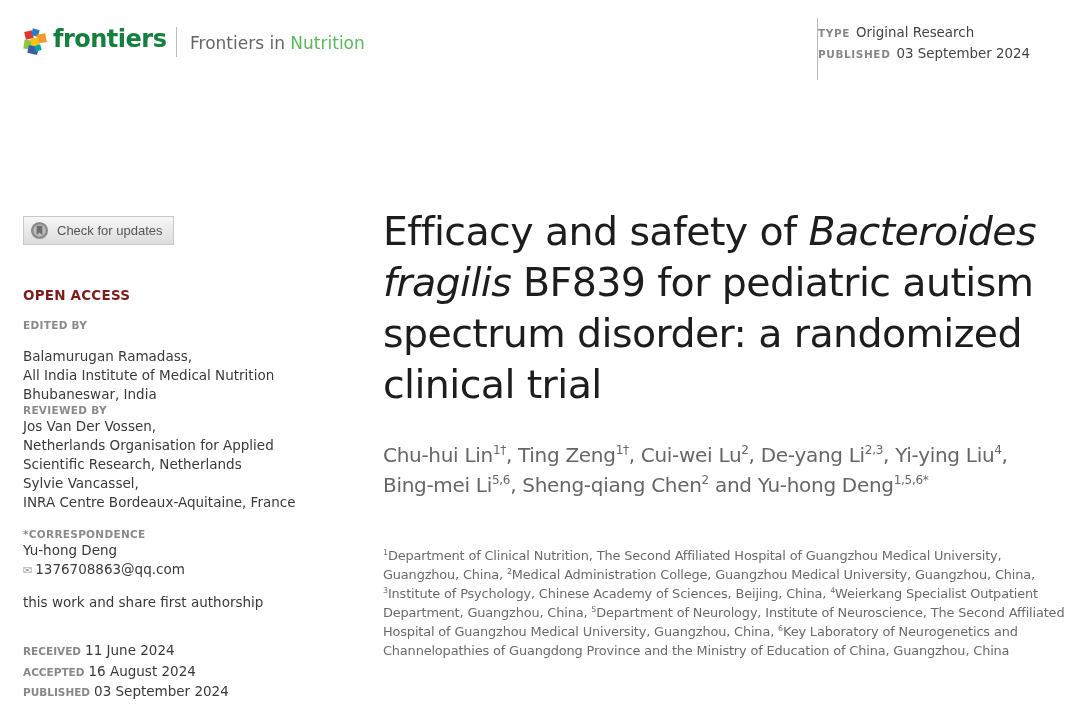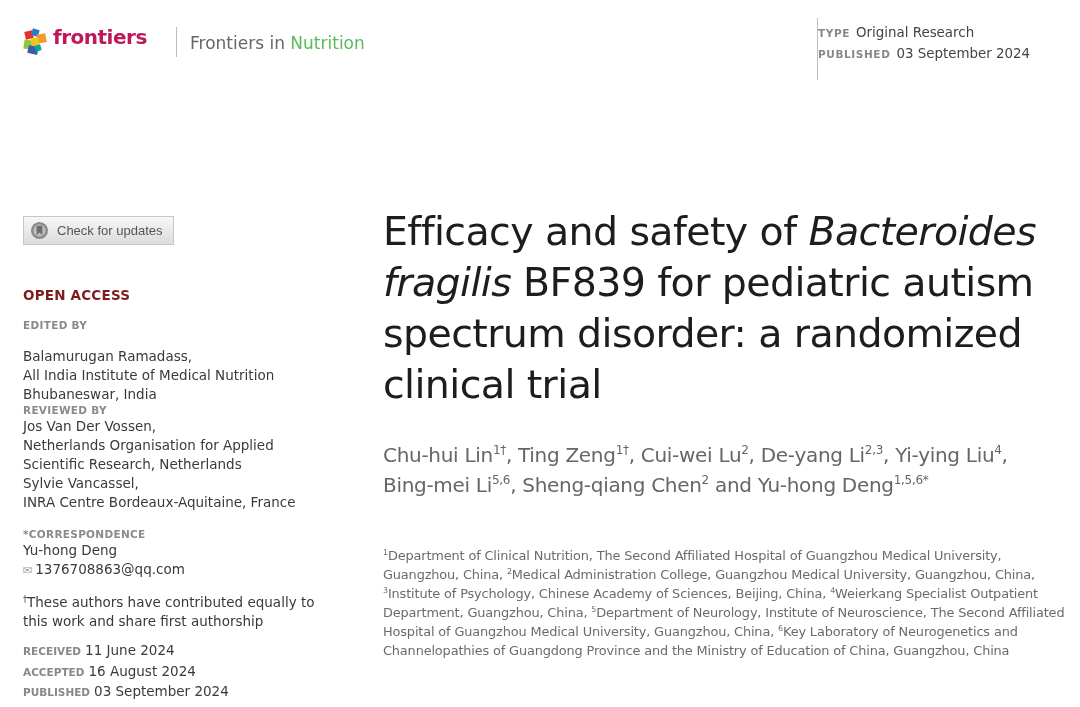--- a/index.html
+++ b/index.html
@@ -2,21 +2,21 @@
 <html><head>
 <meta charset="utf-8">
 <style>
   html, body { margin: 0; padding: 0; background: #ffffff; }
   body { width: 1080px; height: 707px; position: relative; overflow: hidden;
          font-family: "DejaVu Sans", "Liberation Sans", sans-serif; color: #333; }
   .abs { position: absolute; }
 
   
   .logo-icon { left: 23px; top: 28px; width: 26px; height: 28px; }
-  .brand { left: 53px; top: 25px; font-size: 20px; font-weight: bold; color: #be185d;
+  .brand { left: 53px; top: 25px; font-size: 24px; font-weight: bold; color: #15803d;
            letter-spacing: -0.5px; font-family: "DejaVu Sans", sans-serif; }
   .brand-sep { left: 176px; top: 27px; width: 1px; height: 30px; background: #bdbdbd; }
   .journal { left: 190px; top: 33px; font-size: 17px; color: #666; font-family: "DejaVu Sans", sans-serif; }
   .journal .accent { color: #5cb85c; }
 
   .meta { left: 817px; top: 18px; border-left: 1.5px solid #bdbdbd; height: 62px; }
   .meta-row { font-size: 13.4px; color: #444; line-height: 19.5px; white-space: nowrap; }
   .meta-row .lbl { font-size: 10.5px; color: #888; letter-spacing: 0.6px; margin-right: 6px; font-weight: 600; }
   .meta-row:first-child { margin-top: 5px; }
 
@@ -108,21 +108,20 @@
 
 <div class="block" style="top:528px">
   <div class="side-lbl">*CORRESPONDENCE</div>
   <div class="side-txt" style="margin-top:1px">Yu-hong Deng</div>
   <div class="side-txt">
     <span class="env">✉</span><span>1376708863@qq.com</span>
   </div>
 </div>
 
 <div class="block" style="top:593px">
-  <div class="side-txt"><sup class="s">†</sup><span>These authors have contributed equally to</span></div>
   <div class="side-txt">this work and share first authorship</div>
 </div>
 
 <div class="block" style="top:641px">
   <div class="date-row"><span class="dl">RECEIVED</span><span>11 June 2024</span></div>
   <div class="date-row"><span class="dl">ACCEPTED</span><span>16 August 2024</span></div>
   <div class="date-row"><span class="dl">PUBLISHED</span><span>03 September 2024</span></div>
 </div>
 
 <div class="abs title"><span>Efficacy and safety of </span><i>Bacteroides</i> <i>fragilis</i><span> BF839 for pediatric autism spectrum disorder: a randomized clinical trial</span></div>

